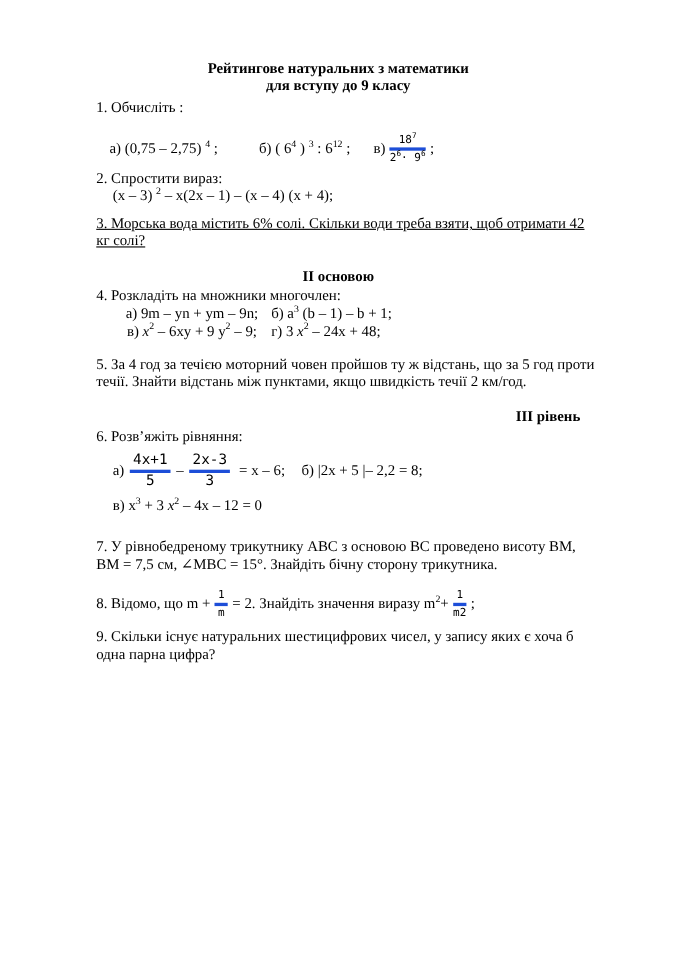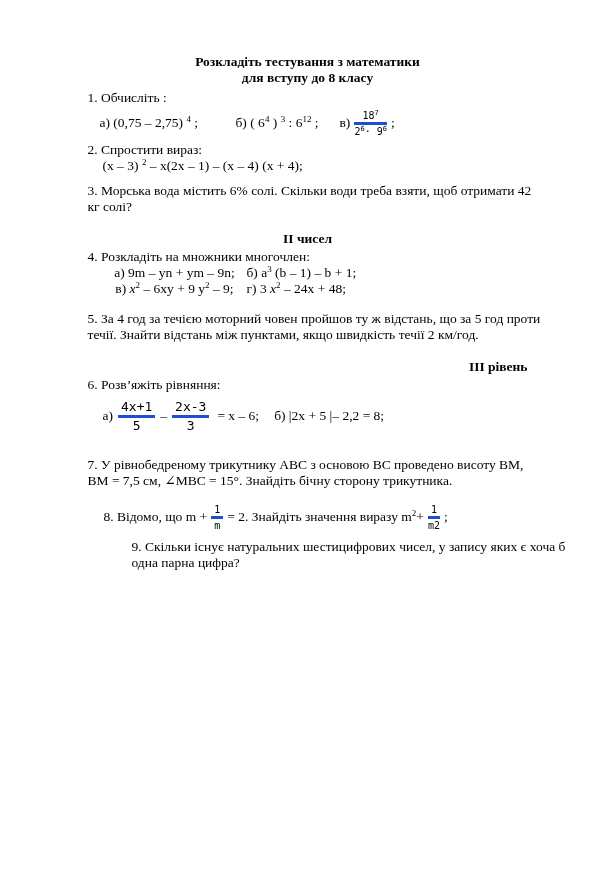--- a/index.html
+++ b/index.html
@@ -24,52 +24,52 @@
     font-family:"DejaVu Sans Mono",monospace; vertical-align:middle;
   }
   .frac .num { display:block; border-bottom:3px solid #1d4ed8; padding:0 3px 1px; }
   .frac .den { display:block; padding-top:1px; }
   .frac sup { font-size:70%; }
   .frac-sm { font-size:10px; line-height:11px; }
   .frac-md { font-size:13px; line-height:14px; }
   
   .lvl1-hdr { margin-top:20px; }
   .p1-label { margin-top:4px; }
-  .p1-row { margin-top:0; padding-left:12px; height:34px; }
+  .p1-row { margin-top:12px; padding-left:12px; height:34px; }
   .p1a { width:136px; }
   .p1b { width:104px; }
   .p1c > * + * { margin-left:4px; }
   .p2-label { margin-top:2px; }
   .p2-expr { padding-left:15px; }
-  .p3 { margin-top:9px; }
+  .p3 { margin-top:9px;text-decoration:underline; }
   
   .p4-label { margin-top:2px; }
   .p4-row { padding-left:15px; display:flex; }
   .p4-col1 { width:144px;text-align:center; }
   .p5 { margin-top:14px; }
   
   .p6-label { margin-top:2px; }
   .p6-row { margin-top:3px; padding-left:15px; height:40px; }
   .p6a > * { margin-right:5px; }
   .p6a .eqtail { margin-left:3px; }
   .p6b { margin-left:10px; }
   .p6v { margin-top:4px; padding-left:15px; }
   .p7 { margin-top:21px; }
-  .p8-row { margin-top:13px; height:30px;margin-left:16px; }
+  .p8-row { margin-top:13px; height:30px; }
   .p8-row > * + * { margin-left:4px; }
-  .p9 { margin-top:7px;margin-left:44px; }
+  .p9 { margin-top:7px; }
 </style>
 </head>
 <body>
 
 <div class="doc">
 
   <div class="title">
-    <div class="nowrap">Розкладіть тестування з математики</div>
-    <div class="nowrap">для вступу до 8 класу</div>
+    <div class="nowrap">Рейтингове натуральних з математики</div>
+    <div class="nowrap">для вступу до 9 класу</div>
   </div>
 
 
   <div class="p1-label nowrap">1. Обчисліть :</div>
   <div class="row p1-row">
     <span class="p1a nowrap">а) (0,75 – 2,75) <sup>4</sup> ;</span>
     <span class="p1b nowrap">б) ( 6<sup>4</sup> ) <sup>3</sup> : 6<sup>12</sup> ;</span>
     <span class="row p1c">
       <span>в)</span>
       <span class="frac frac-sm">
@@ -81,21 +81,21 @@
   </div>
 
   <div class="p2-label nowrap">2. Спростити вираз:</div>
   <div class="p2-expr nowrap">(х – 3) <sup>2</sup> – х(2х – 1) – (х – 4) (х + 4);</div>
 
   <div class="p3">
     <div class="nowrap">3. Морська вода  містить 6% солі. Скільки води треба взяти, щоб отримати 42</div>
     <div class="nowrap">кг солі?</div>
   </div>
 
-  <div class="section-header hdr2">ІІ чисел</div>
+  <div class="section-header hdr2">ІІ основою</div>
 
   <div class="p4-label nowrap">4. Розкладіть на множники многочлен:</div>
   <div class="p4-row">
     <span class="p4-col1 nowrap">а) 9m – yn + ym – 9n;</span>
     <span class="nowrap">б) a<sup>3</sup> (b – 1) – b + 1;</span>
   </div>
   <div class="p4-row">
     <span class="p4-col1 nowrap">в) <i>x</i><sup>2</sup> – 6xy + 9 y<sup>2</sup> – 9;</span>
     <span class="nowrap">г) 3 <i>x</i><sup>2</sup> – 24x + 48;</span>
   </div>
@@ -117,20 +117,21 @@
       </span>
       <span>–</span>
       <span class="frac frac-md">
         <span class="num">2x-3</span>
         <span class="den">3</span>
       </span>
       <span class="eqtail nowrap">= x – 6;</span>
     </span>
     <span class="p6b nowrap">б) |2x + 5 |– 2,2 = 8;</span>
   </div>
+  <div class="p6v nowrap">в) x<sup>3</sup> + 3 <i>x</i><sup>2</sup> – 4x – 12 = 0</div>
 
   <div class="p7">
     <div class="nowrap">7. У рівнобедреному трикутнику АВС з основою ВС проведено висоту ВМ,</div>
     <div class="nowrap">ВМ = 7,5 см, ∠МВС = 15°. Знайдіть бічну сторону трикутника.</div>
   </div>
 
   <div class="row p8-row">
     <span class="nowrap">8. Відомо, що m +</span>
     <span class="frac frac-sm">
       <span class="num">1</span>

